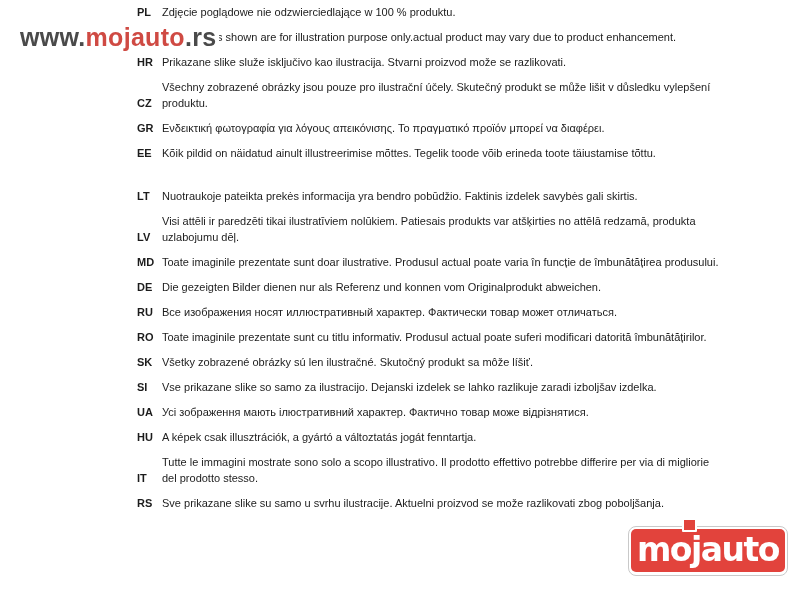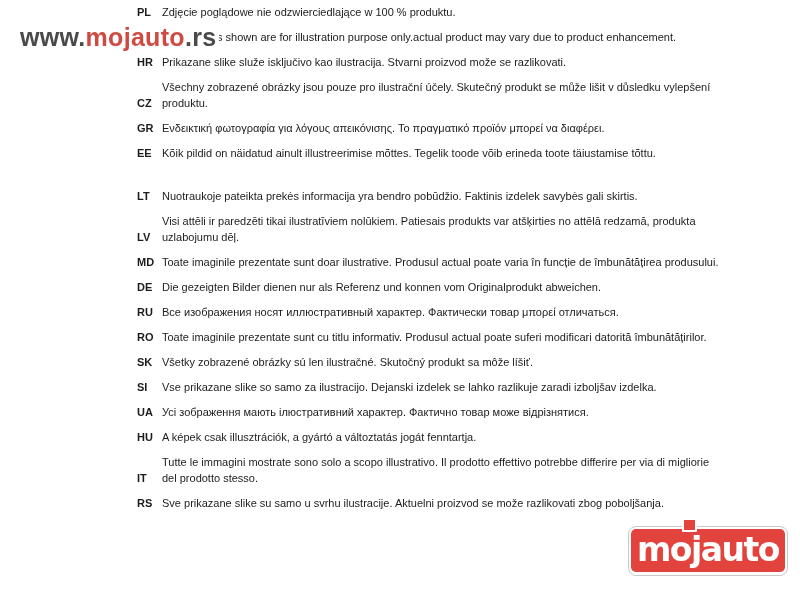--- a/index.html
+++ b/index.html
@@ -162,21 +162,21 @@
       <div class="text">Toate imaginile prezentate sunt doar ilustrative. Produsul actual poate varia în funcție de îmbunătățirea produsului.</div>
     </div>
 
     <div class="row">
       <div class="code">DE</div>
       <div class="text">Die gezeigten Bilder dienen nur als Referenz und konnen vom Originalprodukt abweichen.</div>
     </div>
 
     <div class="row">
       <div class="code">RU</div>
-      <div class="text">Все изображения носят иллюстративный характер. Фактически товар μπορεί отличаться.</div>
+      <div class="text">Все изображения носят иллюстративный характер. Фактически товар может отличаться.</div>
     </div>
 
     <div class="row">
       <div class="code">RO</div>
       <div class="text">Toate imaginile prezentate sunt cu titlu informativ. Produsul actual poate suferi modificari datorită îmbunătățirilor.</div>
     </div>
 
     <div class="row">
       <div class="code">SK</div>
       <div class="text">Všetky zobrazené obrázky sú len ilustračné. Skutočný produkt sa môže líšiť.</div>

